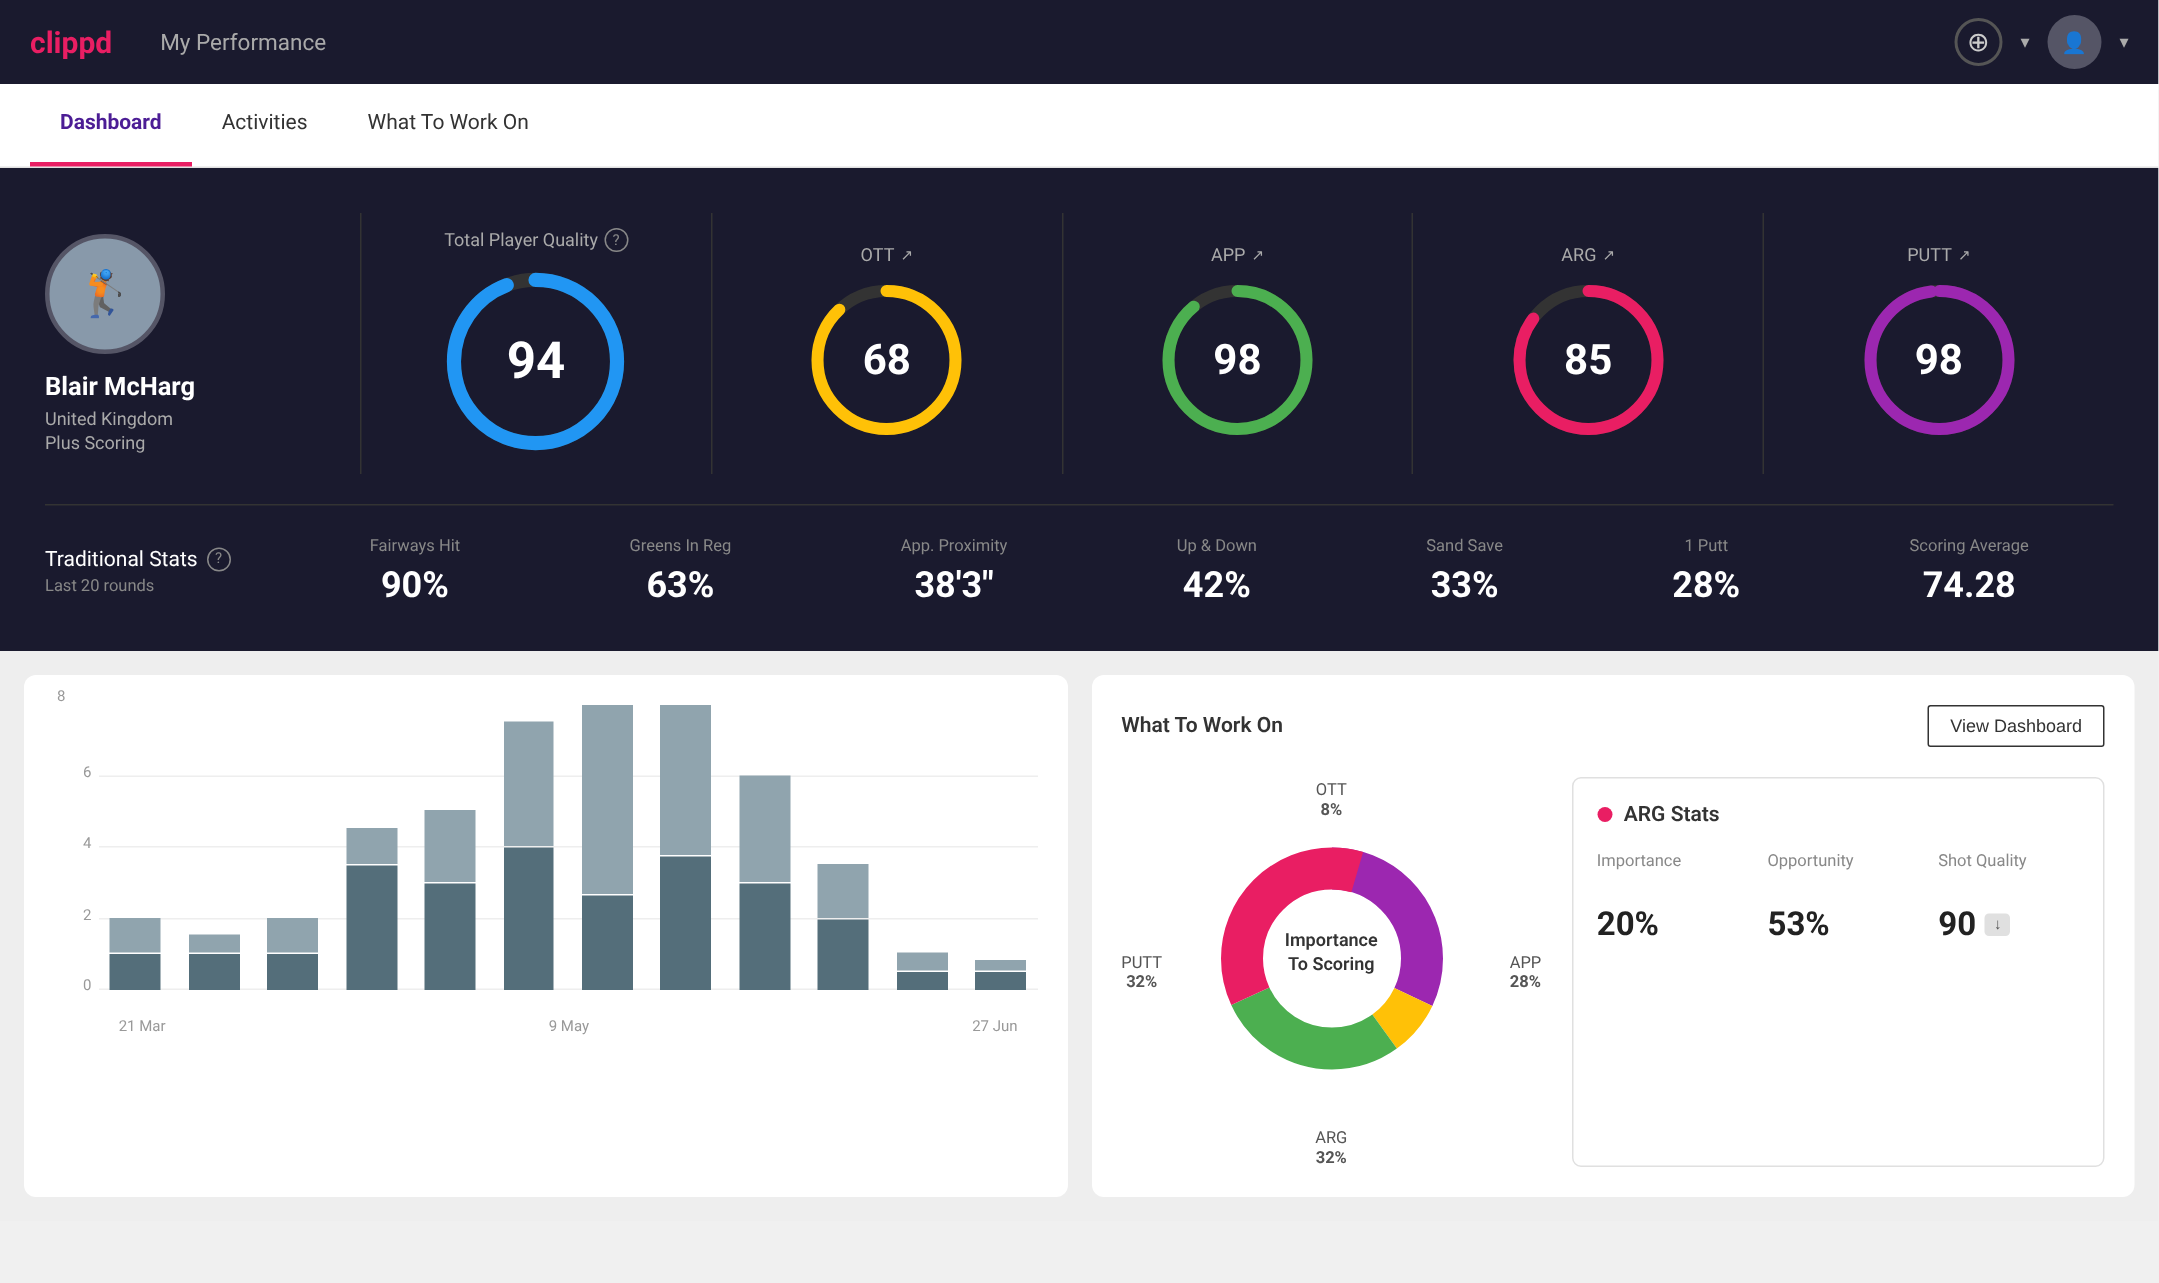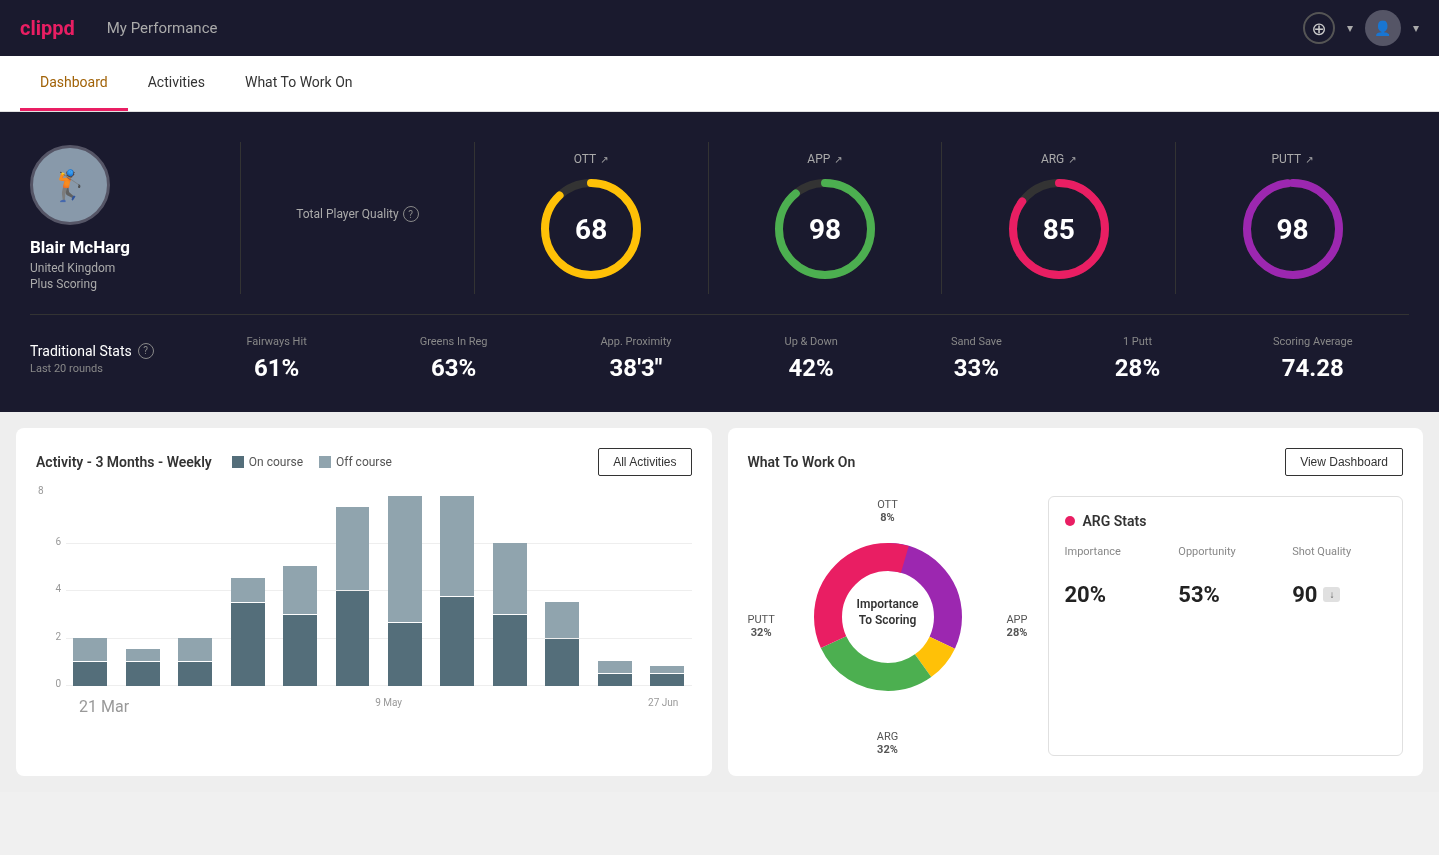--- a/index.html
+++ b/index.html
@@ -58,23 +58,23 @@
     }
     .nav-item {
       padding: 18px 20px;
       font-size: 14px;
       color: #333;
       cursor: pointer;
       border-bottom: 3px solid transparent;
       position: relative;
     }
     .nav-item.active {
-      color: #a16207;
+      color: #4c1d95;
       border-bottom: 3px solid #e91e63;
-      font-weight: 400;
+      font-weight: 700;
     }
 
     
     .hero {
       background: #1a1a2e;
       padding: 30px 30px 30px 30px;
       display: flex;
       flex-direction: column;
       gap: 20px;
     }
@@ -404,20 +404,27 @@
       <div class="profile-handicap">Plus Scoring</div>
     </div>
 
     <div class="scores">
 
       <div class="score-card main">
         <div class="score-label">
           <span>Total Player Quality</span>
           <span class="help-icon">?</span>
         </div>
+        <div class="circle-container">
+          <svg class="circle-svg" viewBox="0 0 110 110">
+            <circle class="circle-bg" cx="55" cy="55" r="46"></circle>
+            <circle class="circle-progress" cx="55" cy="55" r="46" stroke="#2196F3" stroke-dasharray="289" stroke-dashoffset="17"></circle>
+          </svg>
+          <div class="circle-value">94</div>
+        </div>
       </div>
 
       <div class="score-card">
         <div class="score-label">
           <span>OTT</span>
           <span class="arrow">↗</span>
         </div>
         <div class="circle-container">
           <svg class="circle-svg" viewBox="0 0 110 110">
             <circle class="circle-bg" cx="55" cy="55" r="46"></circle>
@@ -475,21 +482,21 @@
     <div class="trad-label">
       <div class="trad-label-title">
         <span>Traditional Stats</span>
         <span class="help-icon">?</span>
       </div>
       <div class="trad-label-sub">Last 20 rounds</div>
     </div>
     <div class="stat-items">
       <div class="stat-item">
         <div class="stat-item-label">Fairways Hit</div>
-        <div class="stat-item-value">61%</div>
+        <div class="stat-item-value">90%</div>
       </div>
       <div class="stat-item">
         <div class="stat-item-label">Greens In Reg</div>
         <div class="stat-item-value">63%</div>
       </div>
       <div class="stat-item">
         <div class="stat-item-label">App. Proximity</div>
         <div class="stat-item-value">38'3"</div>
       </div>
       <div class="stat-item">
@@ -508,34 +515,20 @@
         <div class="stat-item-label">Scoring Average</div>
         <div class="stat-item-value">74.28</div>
       </div>
     </div>
   </div>
 </div>
 
 <div class="bottom-panels">
 
   <div class="panel">
-    <div class="chart-header">
-      <div class="chart-title">Activity - 3 Months - Weekly</div>
-      <div class="legend">
-        <div class="legend-item">
-          <div class="legend-dot" style="background:#546e7a"></div>
-          <span>On course</span>
-        </div>
-        <div class="legend-item">
-          <div class="legend-dot" style="background:#90a4ae"></div>
-          <span>Off course</span>
-        </div>
-      </div>
-      <button class="all-activities-btn">All Activities</button>
-    </div>
 
     <div style="position:relative; height:220px; padding-left:30px;">
 
       <div style="position:absolute;left:30px;right:0;top:0;bottom:30px;">
         <div style="position:absolute;bottom:100%;left:-28px;font-size:10px;color:#999">8</div>
         <div style="position:absolute;bottom:75%;left:0;right:0;border-top:1px solid #eee">
             <span style="position:absolute;right:100%;top:-8px;padding-right:5px;font-size:10px;color:#999">6</span>
           </div>
         <div style="position:absolute;bottom:50%;left:0;right:0;border-top:1px solid #eee">
             <span style="position:absolute;right:100%;top:-8px;padding-right:5px;font-size:10px;color:#999">4</span>
@@ -593,21 +586,21 @@
             <div style="width: 70%; background: rgb(144, 164, 174); height: 6.3%; min-height: 2px;"></div>
             <div style="width: 70%; background: rgb(84, 110, 122); height: 6.3%; min-height: 2px;"></div>
           </div>
           <div style="flex: 1 1 0%; display: flex; flex-direction: column; align-items: center; justify-content: flex-end; height: 100%; gap: 1px;">
             <div style="width: 70%; background: rgb(144, 164, 174); height: 3.8%; min-height: 2px;"></div>
             <div style="width: 70%; background: rgb(84, 110, 122); height: 6.3%; min-height: 2px;"></div>
           </div>
         </div>
 
       <div style="position:absolute;left:30px;right:0;bottom:0;display:flex;justify-content:space-between;padding:0 2%;">
-        <span style="font-size:16px;color:#999">21 Mar</span>
+        <span style="font-size:10px;color:#999">21 Mar</span>
         <span style="font-size:10px;color:#999">9 May</span>
         <span style="font-size:10px;color:#999">27 Jun</span>
       </div>
     </div>
   </div>
 
   <div class="panel">
     <div class="wtwo-header">
       <div class="wtwo-title">What To Work On</div>
       <button class="view-dashboard-btn">View Dashboard</button>

